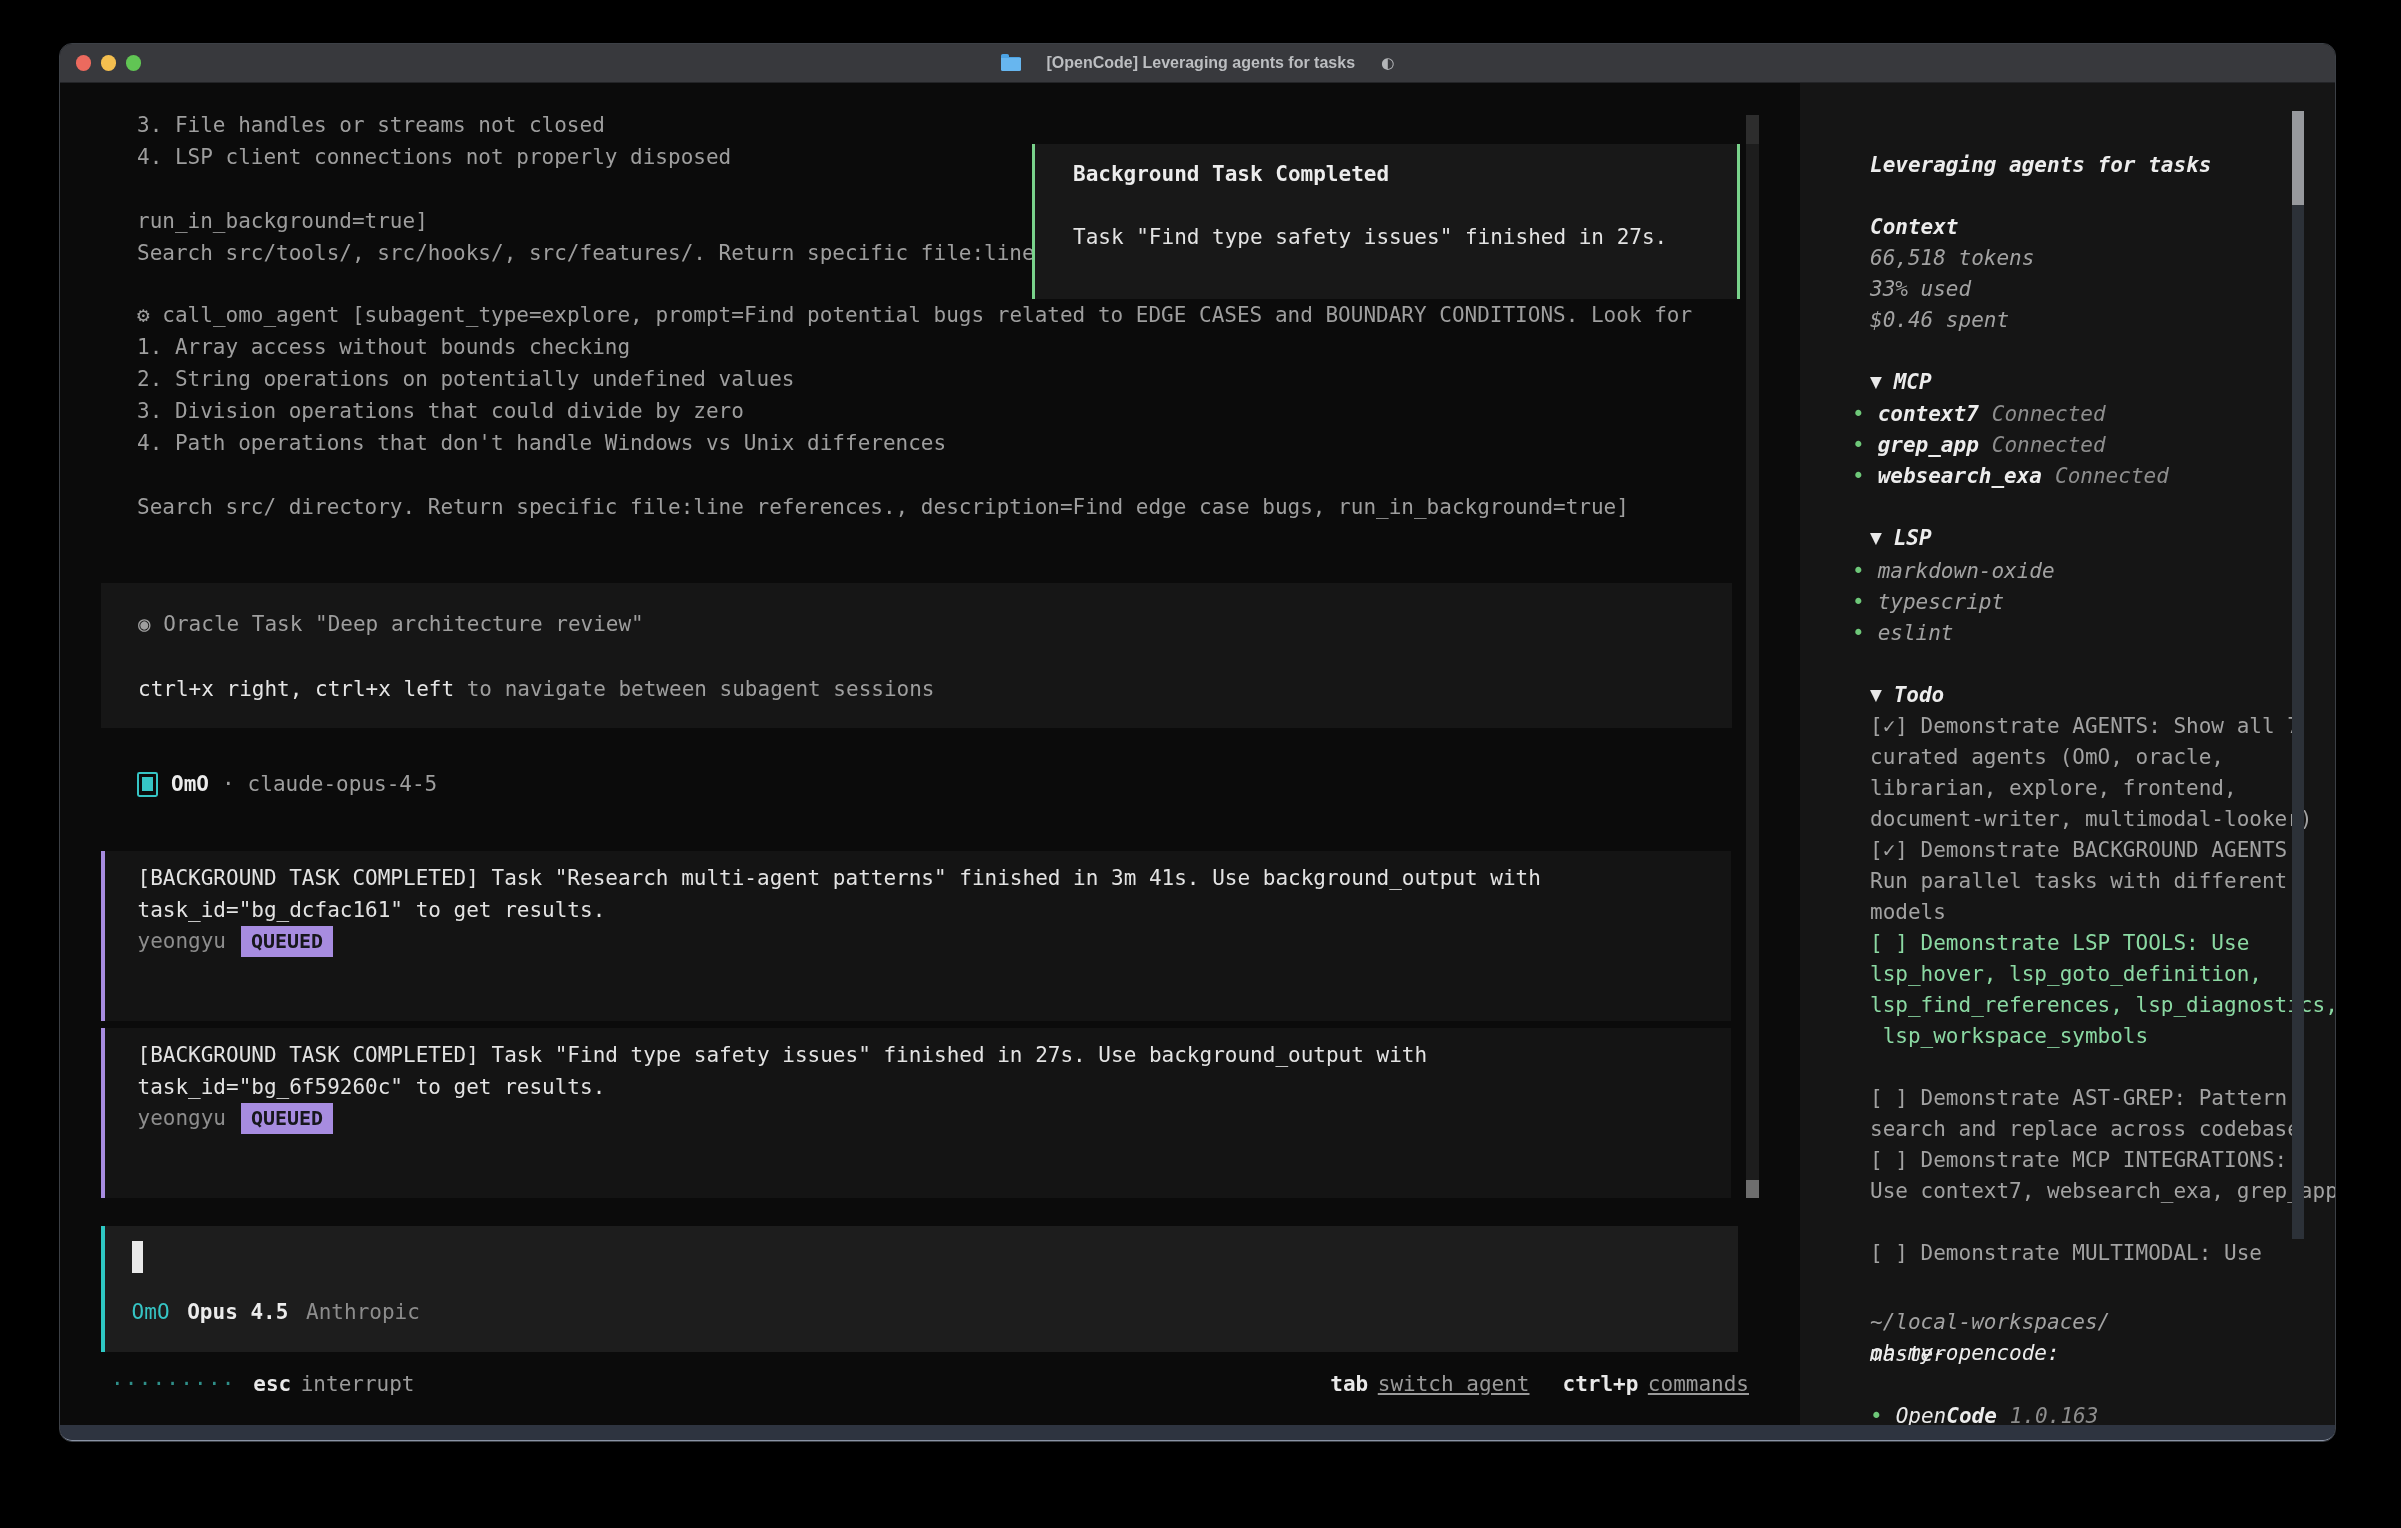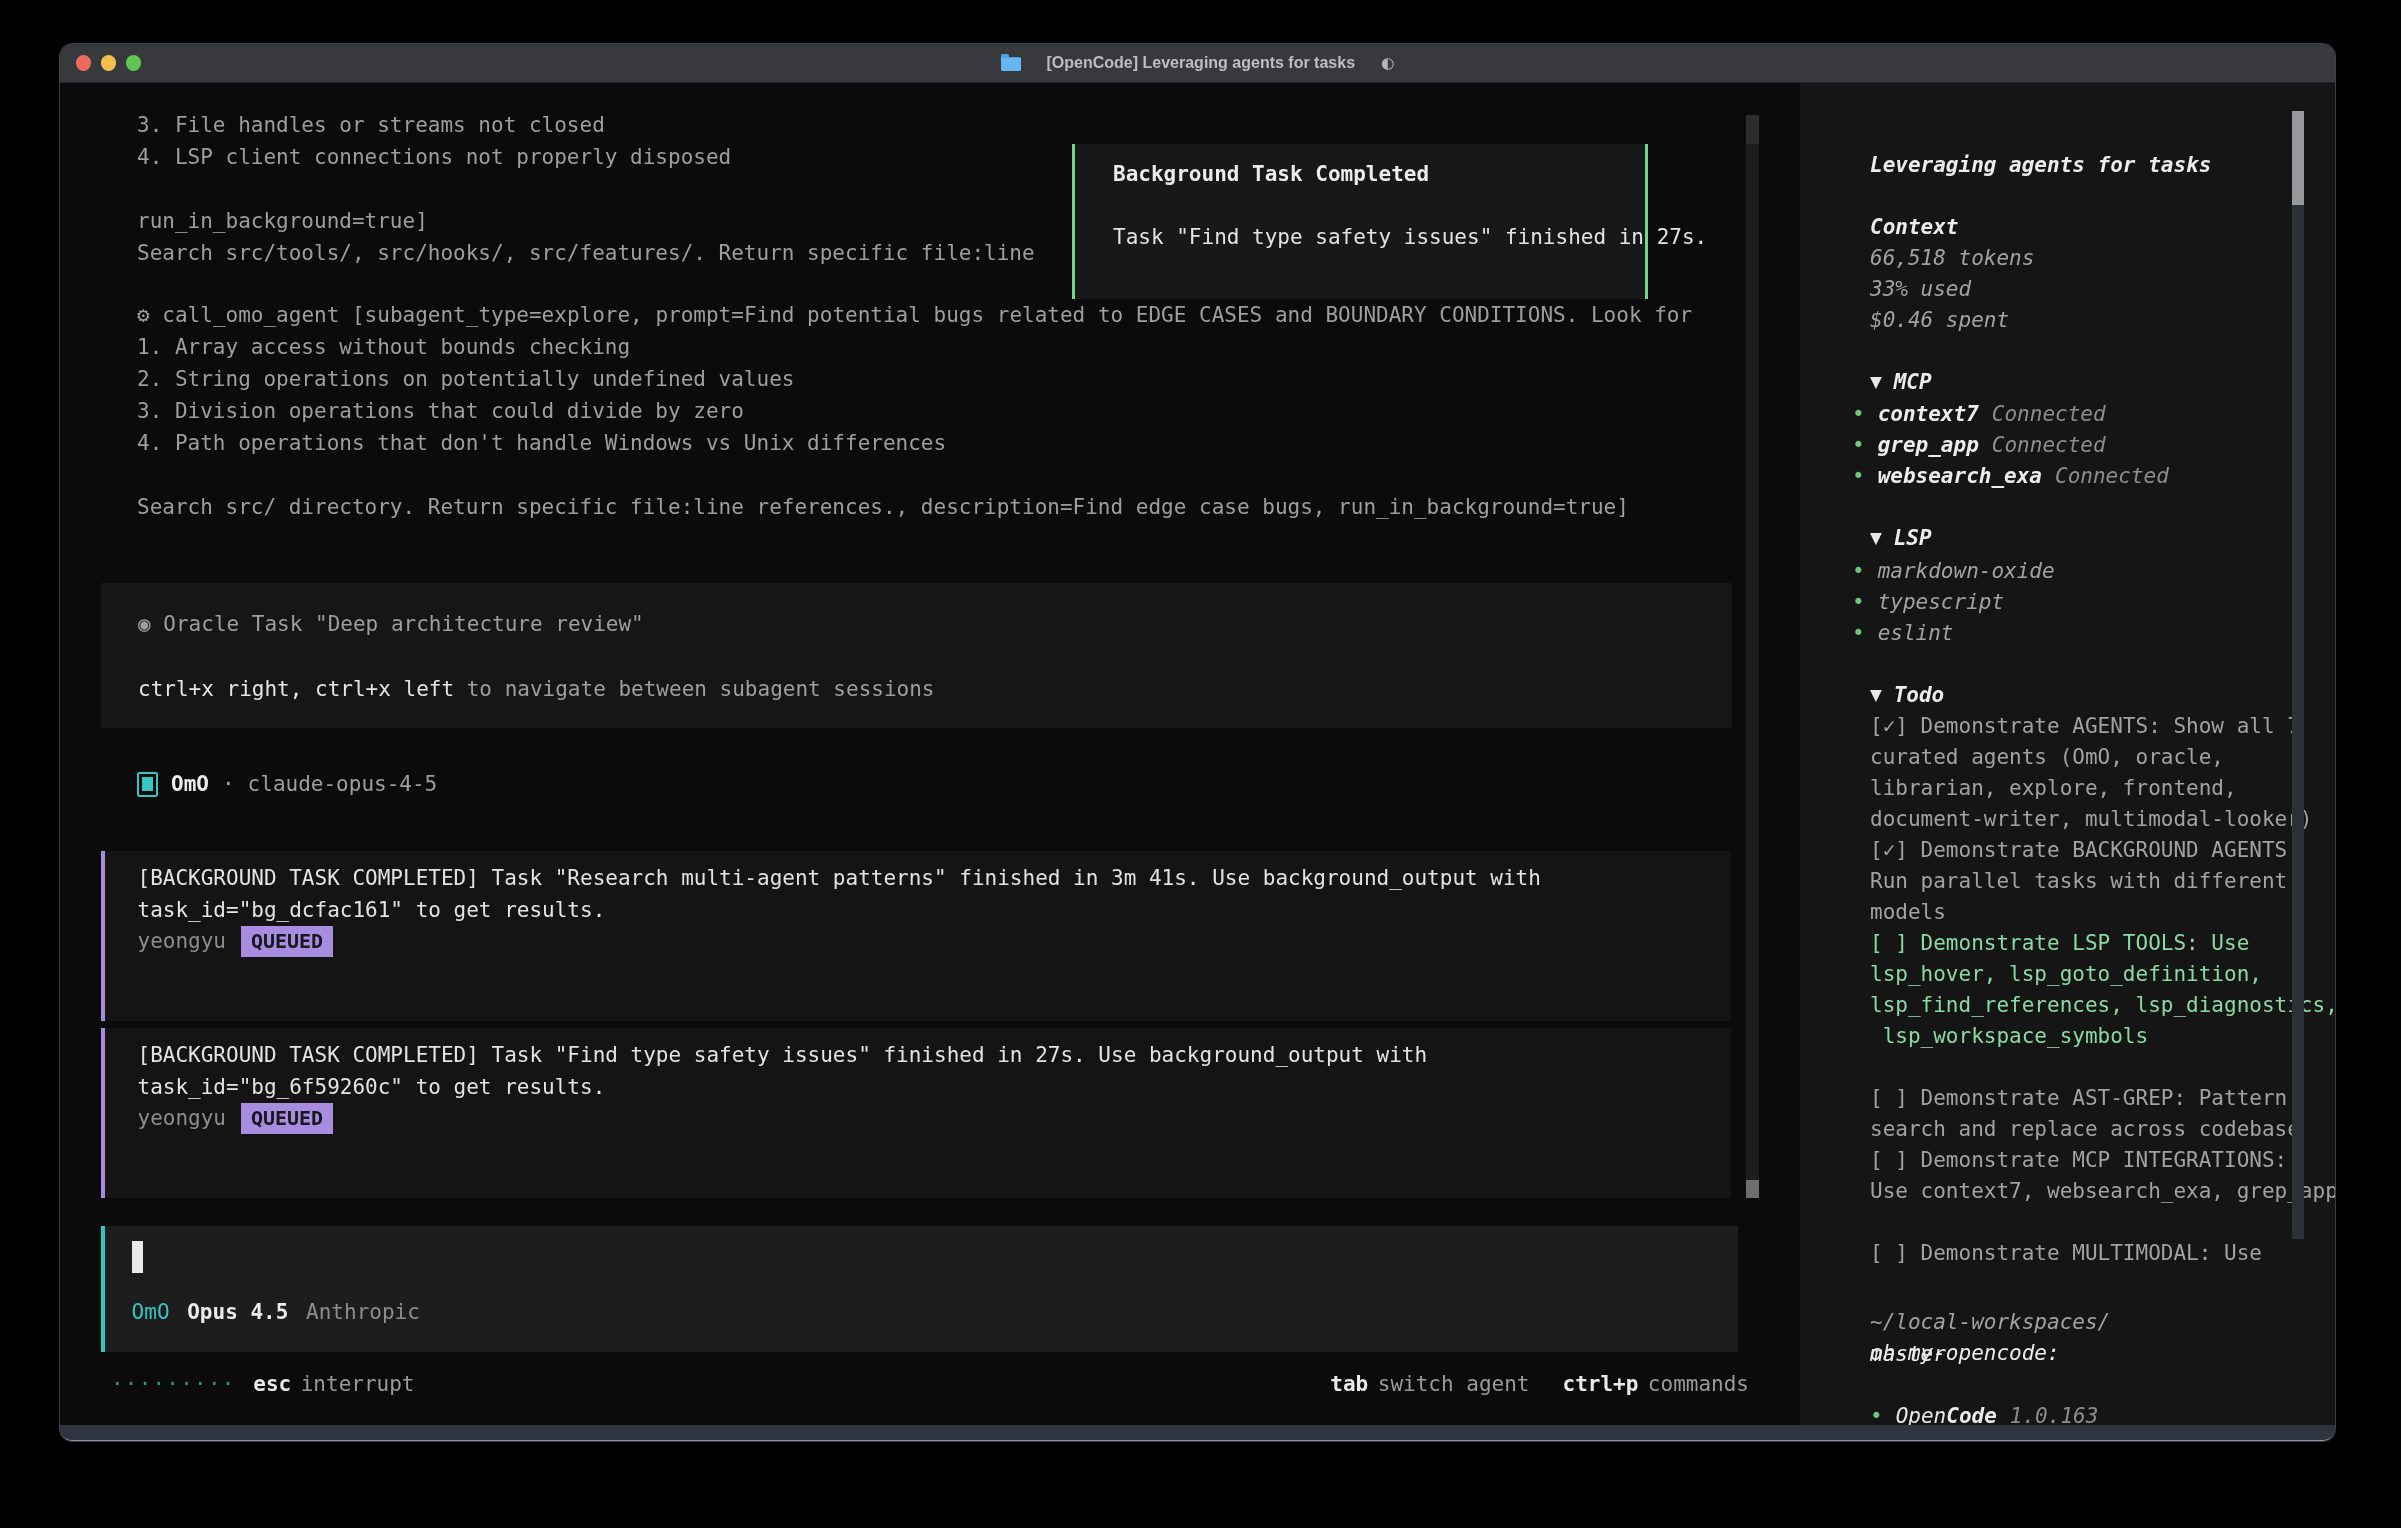--- a/index.html
+++ b/index.html
@@ -36,21 +36,21 @@
   .line { height:32px; line-height:32px; font-size:21px; white-space:pre; color:#9e9e9e; }
   .abs { position:absolute; }
   .dimtxt { color:#9e9e9e; }
 
   
   .scrollback { left:77px; top:65px; }
   .toolcall  { left:77px; top:255px; }
   .gear { color:#9e9e9e; }
 
   .toast {
-    left:1012px; top:100px; width:576px; height:155px;
+    left:972px; top:100px; width:708px; height:155px;
     background:#181818; border-left:3px solid #79d28b; border-right:3px solid #79d28b;
     z-index:5;
   }
   .toast-title { position:absolute; left:38px; top:14px; font-size:21px; line-height:32px; font-weight:bold; color:#ececec; white-space:pre; }
   .toast-body  { position:absolute; left:38px; top:77px; font-size:21px; line-height:32px; color:#e3e3e3; white-space:pre; }
 
   .oracle-panel { left:41px; top:539px; width:1631px; height:145px; background:#161616; }
   .oracle-line1 { position:absolute; left:37px; top:25.4px; }
   .oracle-line2 { position:absolute; left:37px; top:90px; }
   .hint-keys { color:#e5e5e5; font-weight:normal; }
@@ -78,21 +78,21 @@
   .im-model { color:#ececec; font-weight:bold; }
   .im-provider { color:#8d8d8d; }
 
   .statusbar { left:51px; top:1324px; width:1638px; height:32px; display:flex; align-items:center; justify-content:space-between; font-size:21px; }
   .sb-left, .sb-right { display:flex; align-items:center; }
   .spinner { color:#2f8f89; letter-spacing:1.2px; }
   .key { color:#e9e9e9; font-weight:bold; }
   .klabel { color:#9a9a9a; }
   .sb-left .key { margin-left:17.7px; }
   .sb-left .klabel { margin-left:9.5px; }
-  .sb-right .klabel { margin-left:9.5px; }
+  .sb-right .klabel { margin-left:9.5px;text-decoration:underline; }
   .sb-right .gap { width:33px; }
 
   
   .m-track { left:1686px; top:71px; width:13px; height:1083px; background:#1d1d1d; }
   .m-track-top { left:1686px; top:71px; width:13px; height:29px; background:#2d2d2d; }
   .m-thumb { left:1686px; top:1136px; width:13px; height:17.7px; background:#6e6e6e; }
 
   
   .sidebar { left:1740px; top:39px; width:537px; height:1345px; background:#151515; }
   .s-line { position:absolute; left:70px; font-size:21px; line-height:31px; height:31px; white-space:pre; color:#a2a2a2;font-style:italic; }

